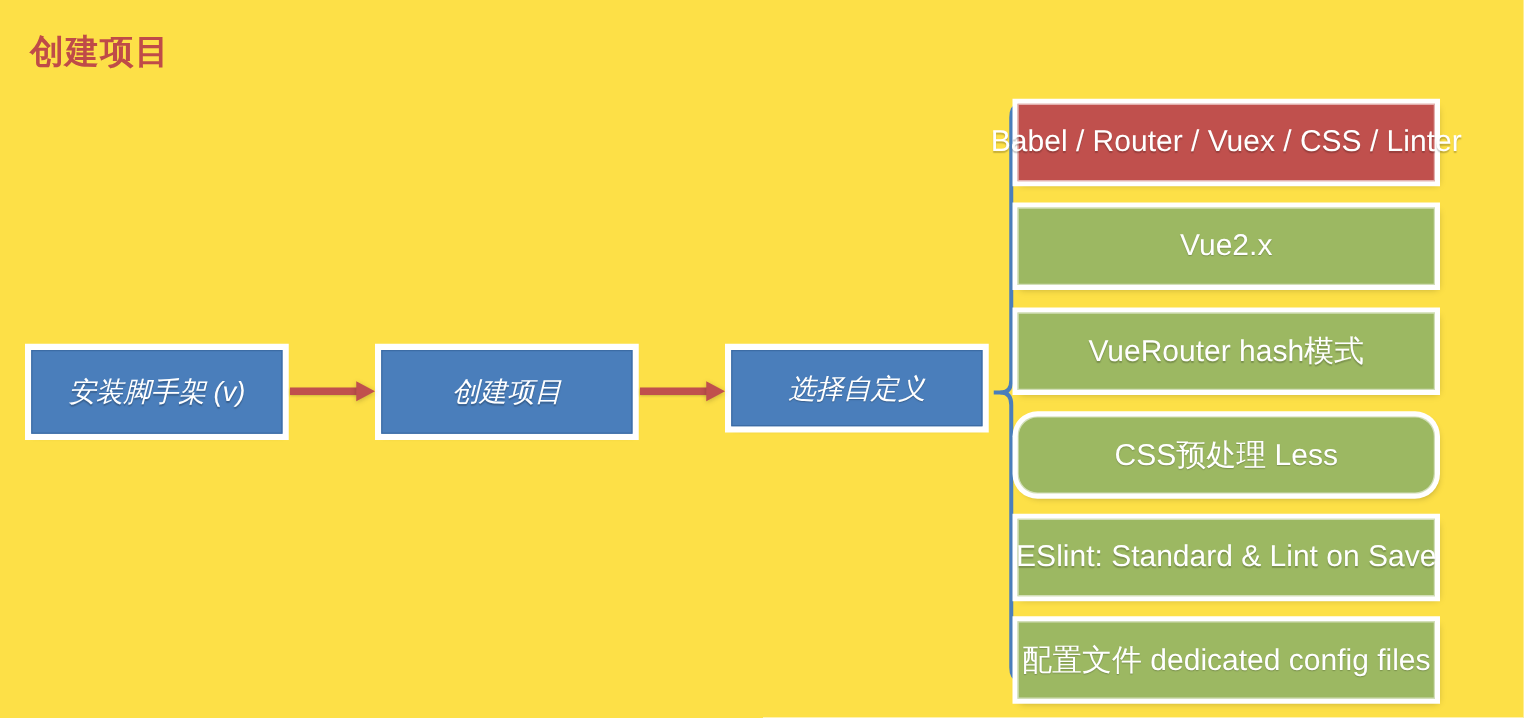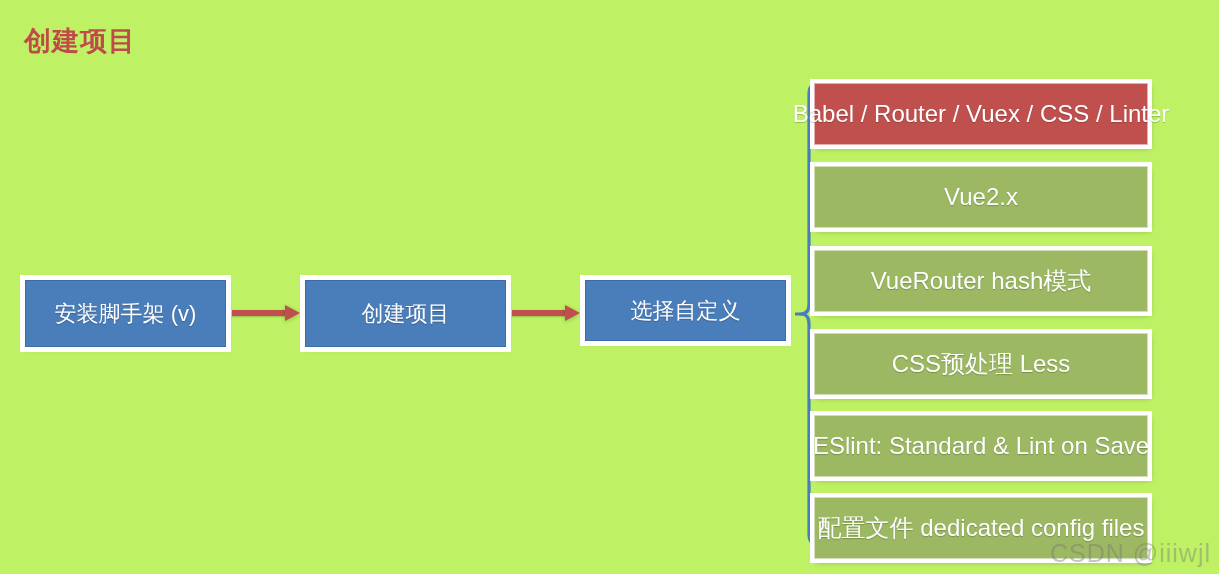--- a/index.html
+++ b/index.html
@@ -7,21 +7,21 @@
     padding: 0;
     background: #ffffff;
   }
   body {
     font-family: "Liberation Sans", "DejaVu Sans", sans-serif;
   }
   #canvas {
     position: relative;
     width: 1219px;
     height: 574px;
-    background: #bef264;
+    background: #fde047;
     overflow: hidden;
   }
 
   
   #page-title {
     position: absolute;
     left: 24px;
     top: 24px;
     font-size: 27px;
     font-weight: bold;
@@ -47,20 +47,21 @@
     background: #4a7ebb;
     border: 1px solid #3c6ca5;
     color: #ffffff;
     font-size: 22px;
     display: flex;
     align-items: center;
     justify-content: center;
     white-space: nowrap;
     box-shadow: 0 0 0 5px #ffffff, 1px 2px 5px rgba(0,0,0,0.30);
     text-shadow: 0 1px 1px rgba(0,0,0,0.25);
+    font-style: italic;
   }
 
   
   .arrow {
     position: absolute;
     height: 16px;
   }
   .arrow .shaft {
     position: absolute;
     left: 0;
@@ -156,20 +157,19 @@
              L 14 454
              Q 14 464 22 464
              L 38 464" fill="none" stroke="#4a7ebb" stroke-width="3.2" stroke-linecap="round" stroke-linejoin="round"></path>
     <path d="M 6 234 L -12 234" fill="none" stroke="#4a7ebb" stroke-width="3.2" stroke-linecap="round"></path>
   </svg>
 
   <div id="option-stack">
       <div class="stack-item red" style="top: 83px;">Babel / Router / Vuex / CSS / Linter</div>
       <div class="stack-item green" style="top: 166px;">Vue2.x</div>
       <div class="stack-item green" style="top: 250px;">VueRouter hash模式</div>
-      <div class="stack-item green" style="top: 333px;">CSS预处理 Less</div>
+      <div class="stack-item green" style="top: 333px; border-radius: 16px;">CSS预处理 Less</div>
       <div class="stack-item green" style="top: 415px;">ESlint: Standard &amp; Lint on Save</div>
       <div class="stack-item green" style="top: 497px;">配置文件 dedicated config files</div>
     </div>
 
-  <div id="watermark">CSDN @iiiwjl</div>
 
 </div>
 
 </body></html>

